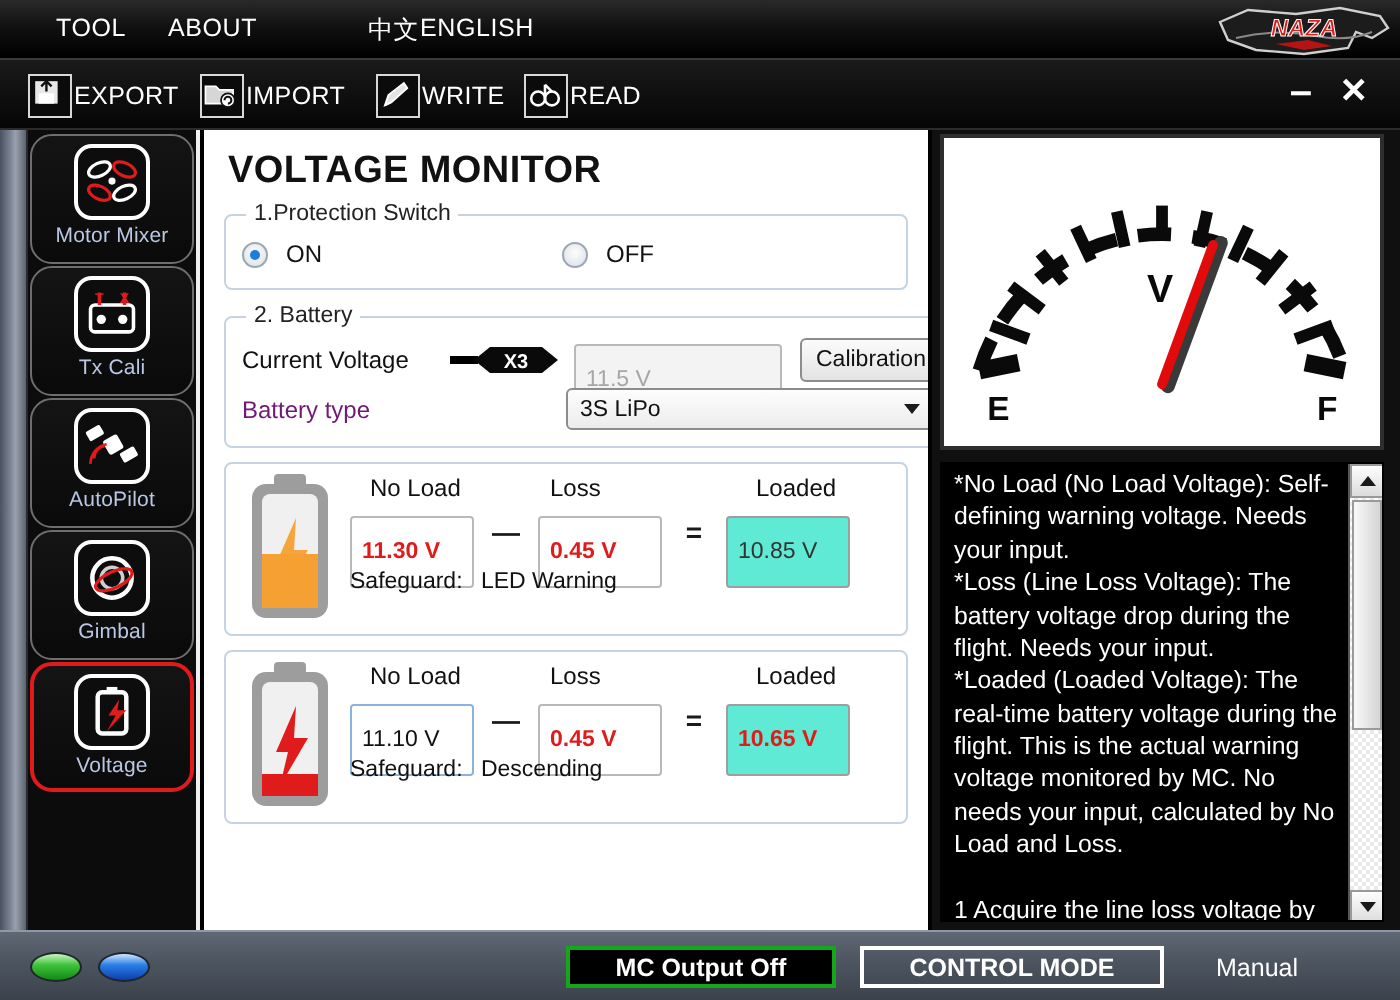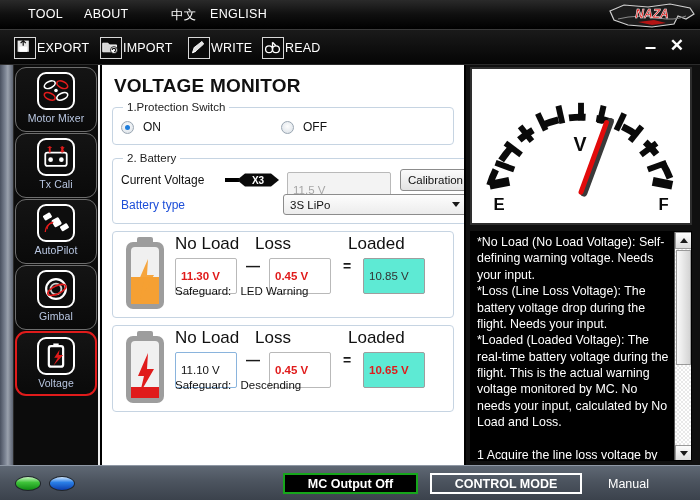--- a/index.html
+++ b/index.html
@@ -142,21 +142,21 @@
     border-left:4.5px solid transparent; border-right:4.5px solid transparent;
     border-top:5px solid #1a1a1a;
   }
 
   
   #x3badge { position:relative; width:58px; height:16px; flex:0 0 auto; }
 
   
   .prot-grid { display:flex; align-items:flex-start; }
   .batt-ico { width:44px; height:74px; flex:0 0 auto; margin:2px 8px 0 2px; }
-  .col-head { font-size:17px; color:#111; }
+  .col-head { font-size:12px; color:#111;margin-left:10px; }
   .op { font-weight:bold; color:#1a1a1a; }
   .safeguard { font-size:11.5px; color:#111; margin-top:7px; }
 
   
   #rightpanel {
     position:absolute; left:466px; top:65px; width:234px; height:400px;
     background:#101010;
   }
   #gauge-box {
     position:absolute; left:4px; top:2px; width:222px; height:158px;
@@ -225,21 +225,21 @@
     position:absolute; left:608px; top:11px;
     color:#fff; font-size:12.5px;
   }
 </style>
 </head>
 <body>
 
 <div id="menubar">
   <div class="menu-item" style="left:28px">TOOL</div>
   <div class="menu-item" style="left:84px">ABOUT</div>
-  <div class="menu-item" style="left:171px">中文</div>
+  <div class="menu-item" style="left:184px">中文</div>
   <div class="menu-item" style="left:210px">ENGLISH</div>
 
   <svg id="logo" viewBox="0 0 88 27">
     <path d="M2 9 L16 3 L40 5 L62 2 L82 6 L86 12 L78 17 L70 14 L66 22 L44 25 L20 23 L6 18 Z" fill="#1c1c1c" stroke="#cfcfcf" stroke-width="1.2"></path>
     <path d="M10 17 Q30 12 50 16 Q66 19 78 14" stroke="#8a8a8a" stroke-width="1" fill="none"></path>
     <text x="44" y="16" font-family="Liberation Sans, sans-serif" font-size="12" font-weight="bold" font-style="italic" fill="#e01b1b" stroke="#ffffff" stroke-width="0.5" text-anchor="middle">NAZA</text>
     <path d="M30 20 L46 18 L58 21 L44 23 Z" fill="#b41414"></path>
   </svg>
 </div>
 
@@ -388,21 +388,21 @@
           <path d="M0 8 L14 8" stroke="#000" stroke-width="4"></path>
           <path d="M12 8 L20 1.5 L46 1.5 L54 8 L46 14.5 L20 14.5 Z" fill="#0a0a0a"></path>
           <text x="33" y="12" font-size="10" font-weight="bold" fill="#fff" text-anchor="middle" font-family="Liberation Sans, sans-serif">X3</text>
         </svg>
       </span>
       <span class="txtfield disabled" style="width:104px;margin-left:4px">11.5 V</span>
       <span class="btn" style="margin-left:9px">Calibration</span>
     </div>
 
     <div class="row" style="height:25px;">
-      <span style="font-size:12px;color:#1d4ed8;width:104px">Battery type</span>
+      <span style="font-size:12px;color:#701a75;width:104px">Battery type</span>
       <span class="select" style="width:185px;margin-left:58px">
         <span>3S LiPo</span>
         <span class="caret"></span>
       </span>
     </div>
   </fieldset>
 
   <fieldset>
     <div class="prot-grid">
       <span class="batt-ico">

